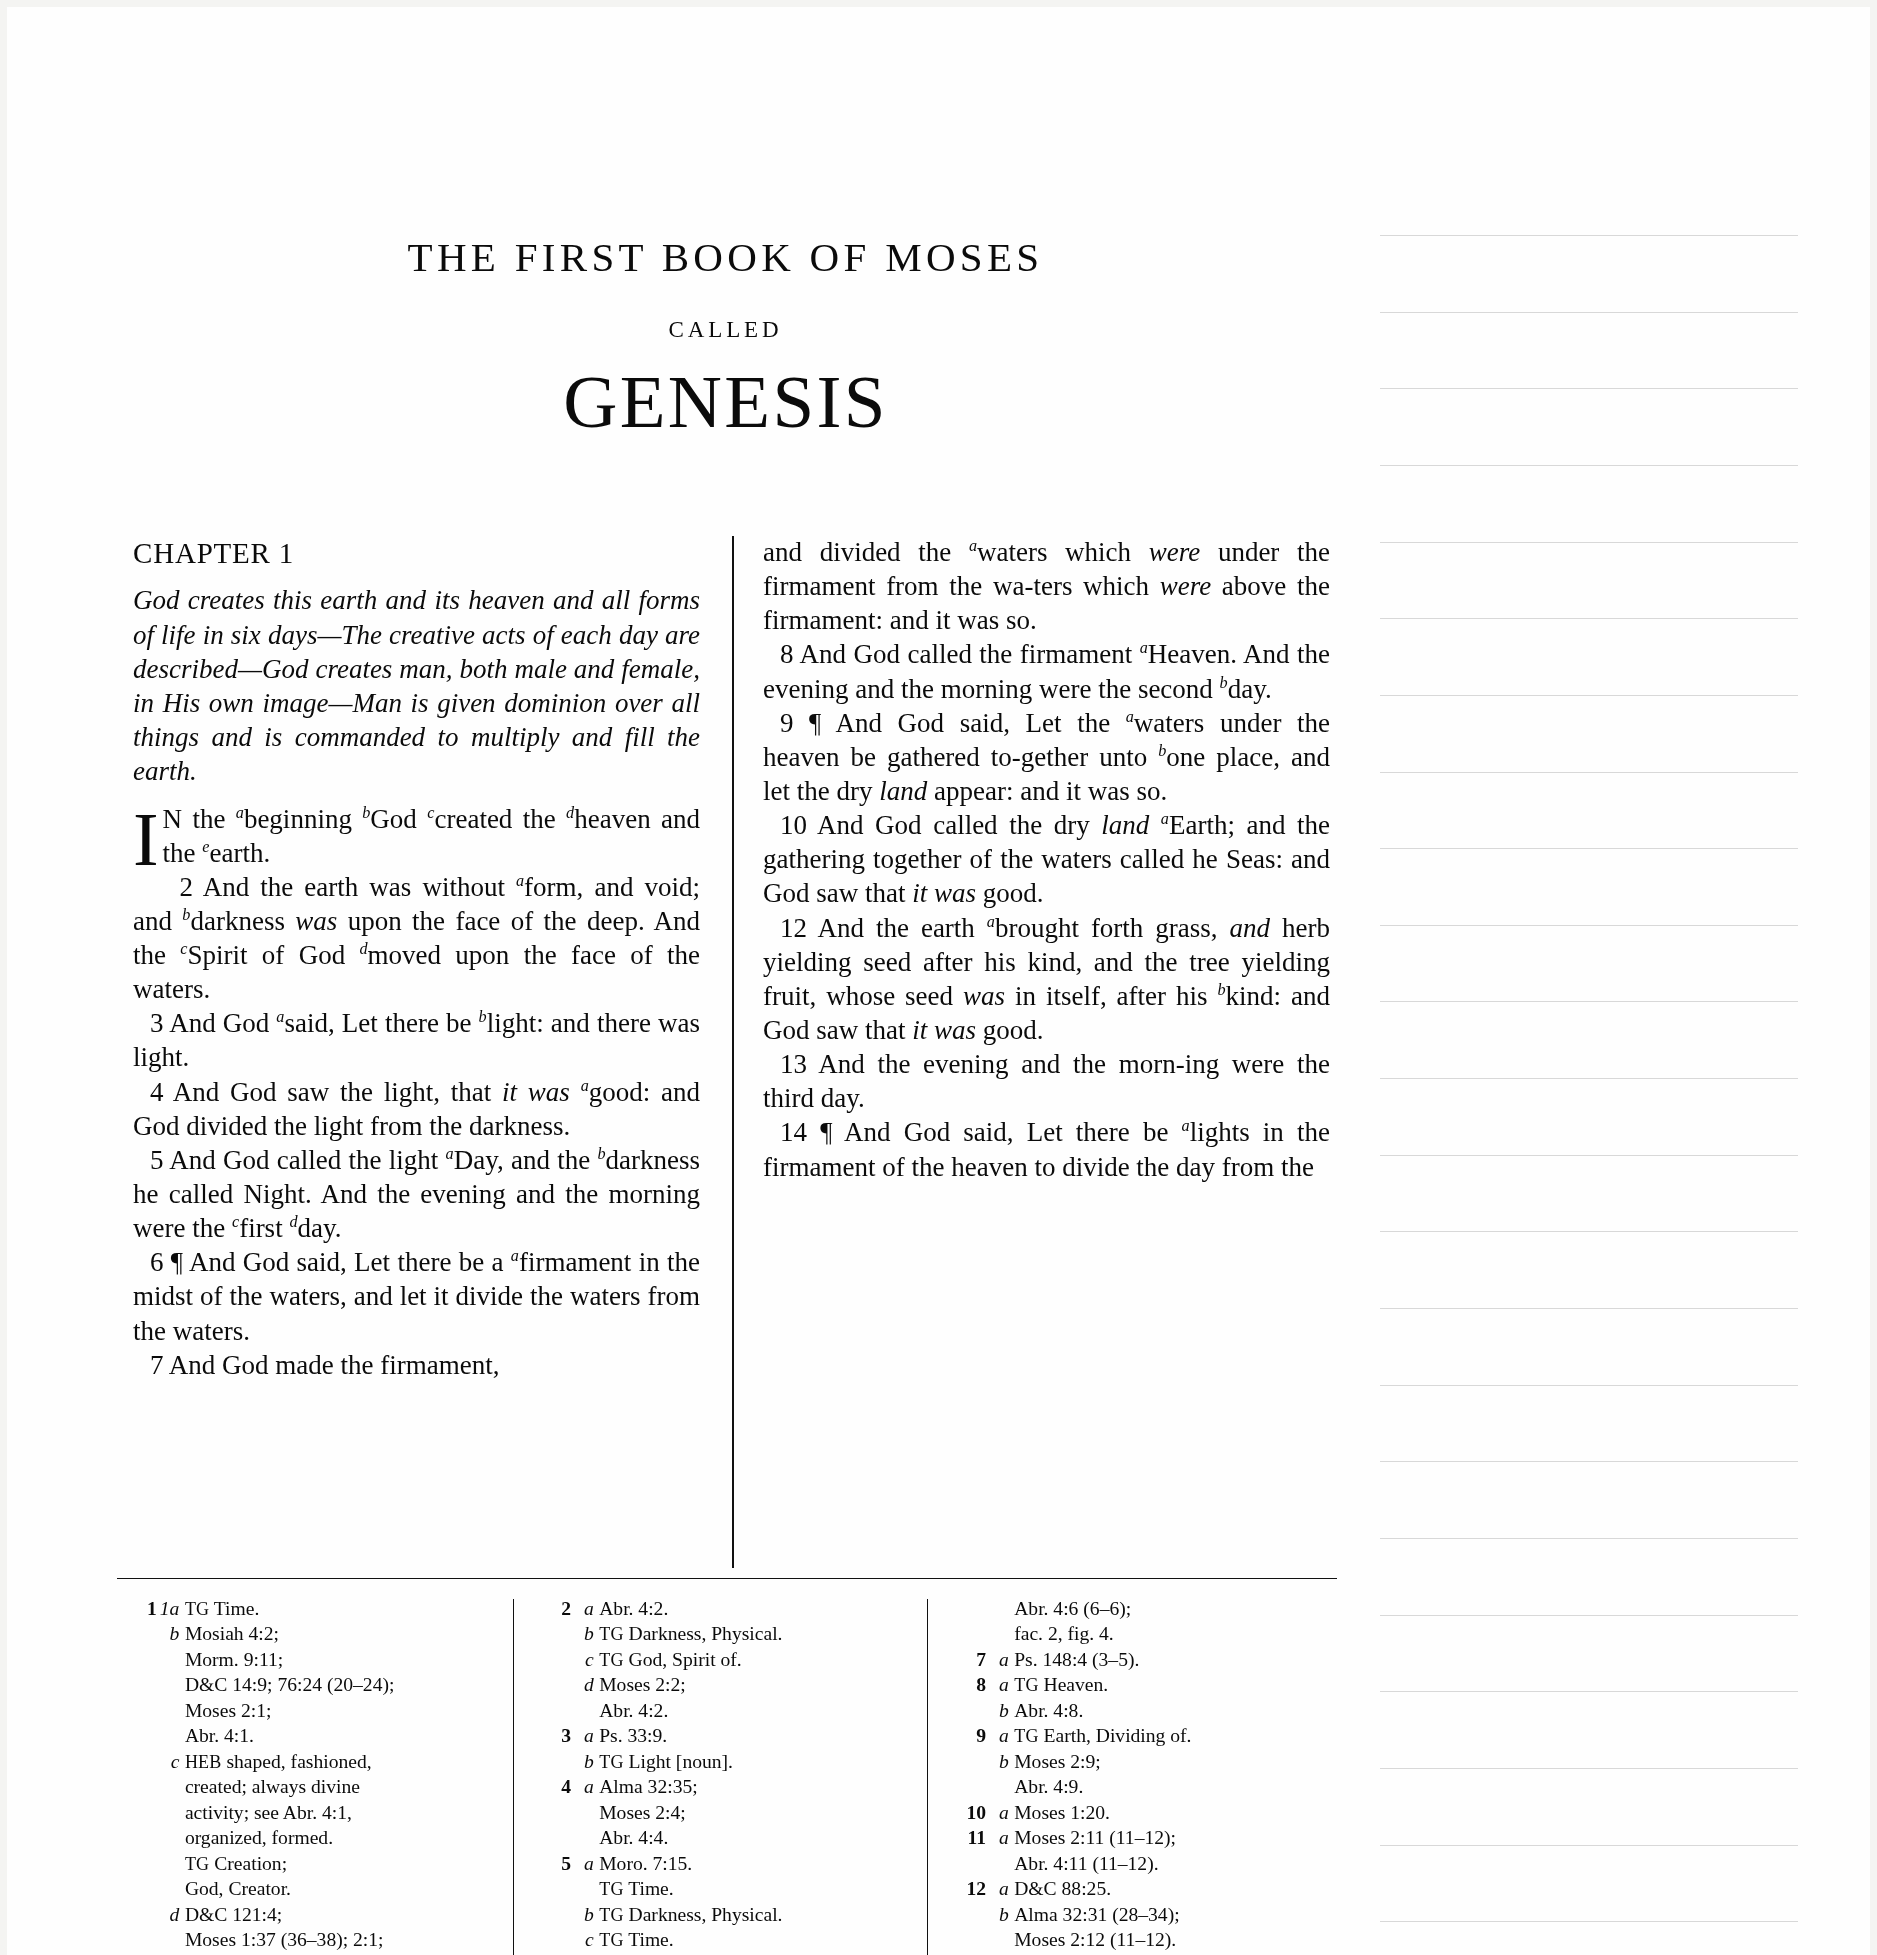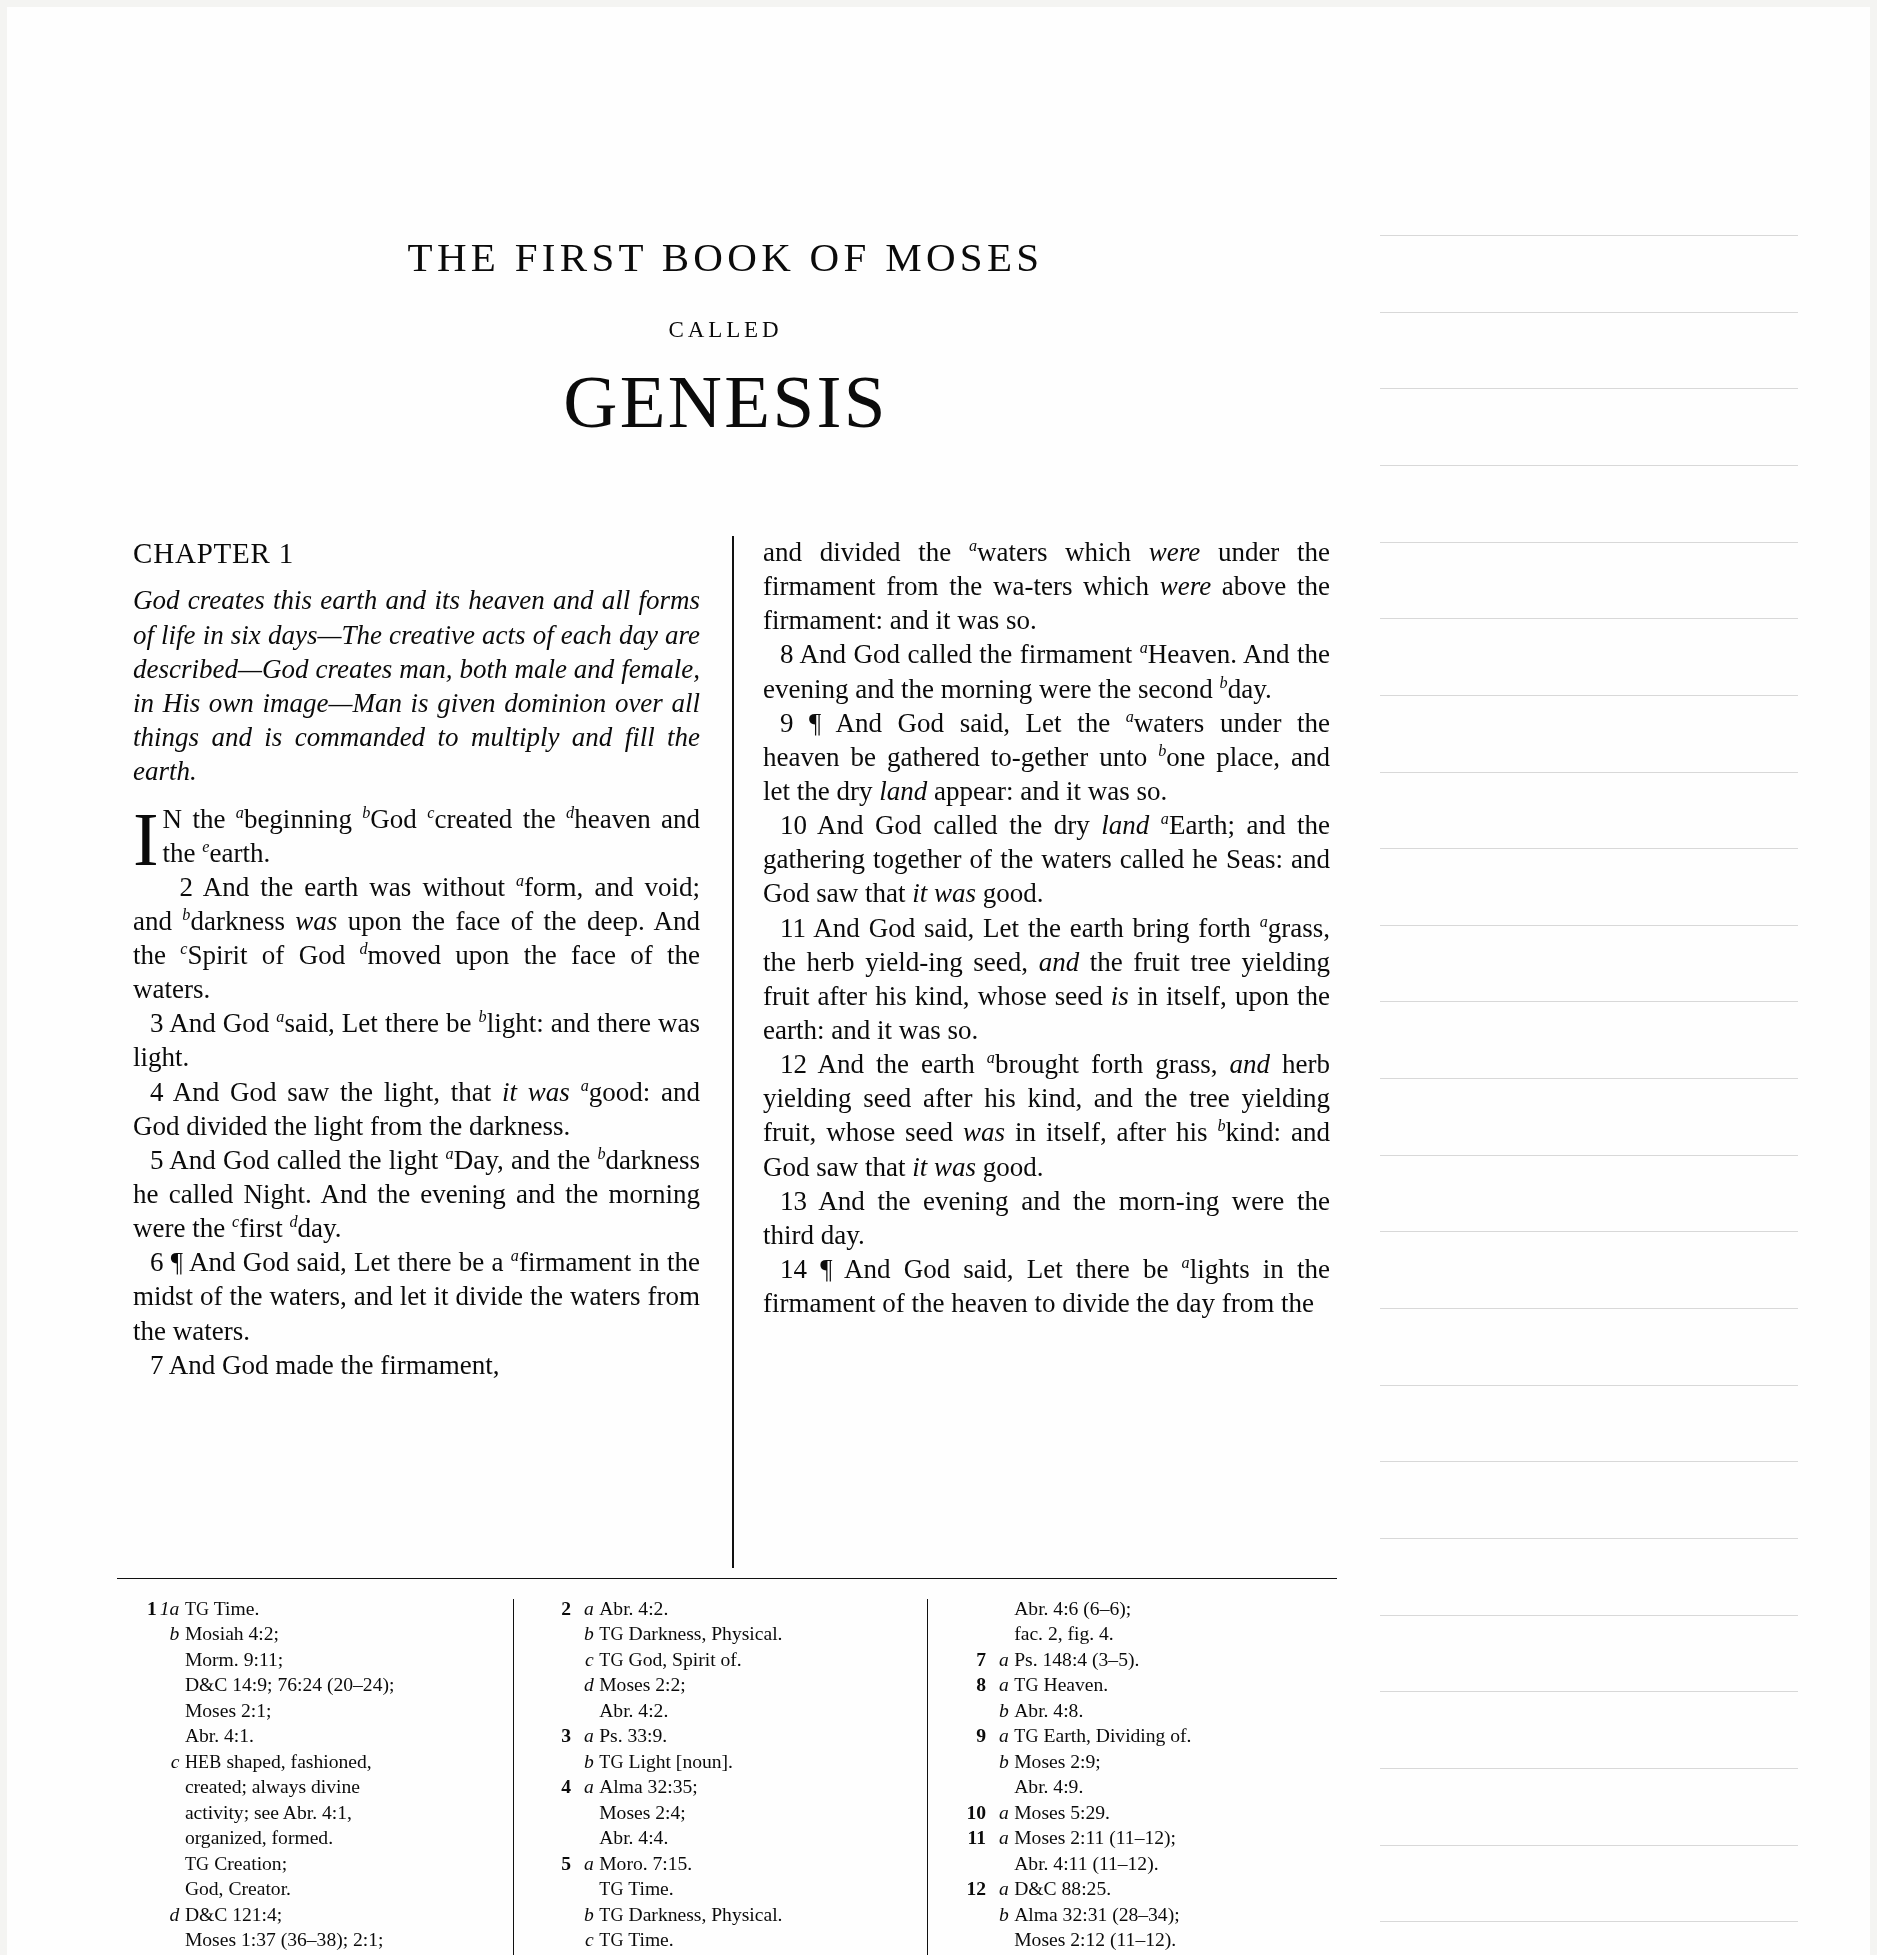--- a/index.html
+++ b/index.html
@@ -252,21 +252,20 @@
     <div class="col" id="col-right">
 
       <p class="v first">and divided the <sup class="fn">a</sup>waters which <em>were</em> under the firmament from the wa-ters which <em>were</em> above the firmament: and it was so.</p>
 
       <p class="v">8 And God called the firmament <sup class="fn">a</sup>Heaven. And the evening and the morning were the second <sup class="fn">b</sup>day.</p>
 
       <p class="v">9 ¶ And God said, Let the <sup class="fn">a</sup>waters under the heaven be gathered to-gether unto <sup class="fn">b</sup>one place, and let the dry <em>land</em> appear: and it was so.</p>
 
       <p class="v">10 And God called the dry <em>land</em> <sup class="fn">a</sup>Earth; and the gathering together of the waters called he Seas: and God saw that <em>it was</em> good.</p>
 
-      <p class="v">11 And God said, Let the earth bring forth <sup class="fn">a</sup>grass, the herb yield-ing seed, <em>and</em> the fruit tree yielding fruit after his kind, whose seed <em>is</em> in itself, upon the earth: and it was so.</p>
 
       <p class="v">12 And the earth <sup class="fn">a</sup>brought forth grass, <em>and</em> herb yielding seed after his kind, and the tree yielding fruit, whose seed <em>was</em> in itself, after his <sup class="fn">b</sup>kind: and God saw that <em>it was</em> good.</p>
 
       <p class="v">13 And the evening and the morn-ing were the third day.</p>
 
       <p class="v">14 ¶ And God said, Let there be <sup class="fn">a</sup>lights in the firmament of the heaven to divide the day from the</p>
     </div>
   </div>
 
   <div id="fn-rule-top"></div>
@@ -466,21 +465,21 @@
           <span class="fn-txt">Moses 2:9;</span>
         </div>
         <div class="fn-line">
           <span class="fn-num"></span>
           <span class="fn-let"></span>
           <span class="fn-txt">Abr. 4:9.</span>
         </div>
         <div class="fn-line">
           <span class="fn-num">10</span>
           <span class="fn-let">a</span>
-          <span class="fn-txt">Moses 5:29.</span>
+          <span class="fn-txt">Moses 1:20.</span>
         </div>
         <div class="fn-line">
           <span class="fn-num">11</span>
           <span class="fn-let">a</span>
           <span class="fn-txt">Moses 2:11 (11–12);</span>
         </div>
         <div class="fn-line">
           <span class="fn-num"></span>
           <span class="fn-let"></span>
           <span class="fn-txt">Abr. 4:11 (11–12).</span>

